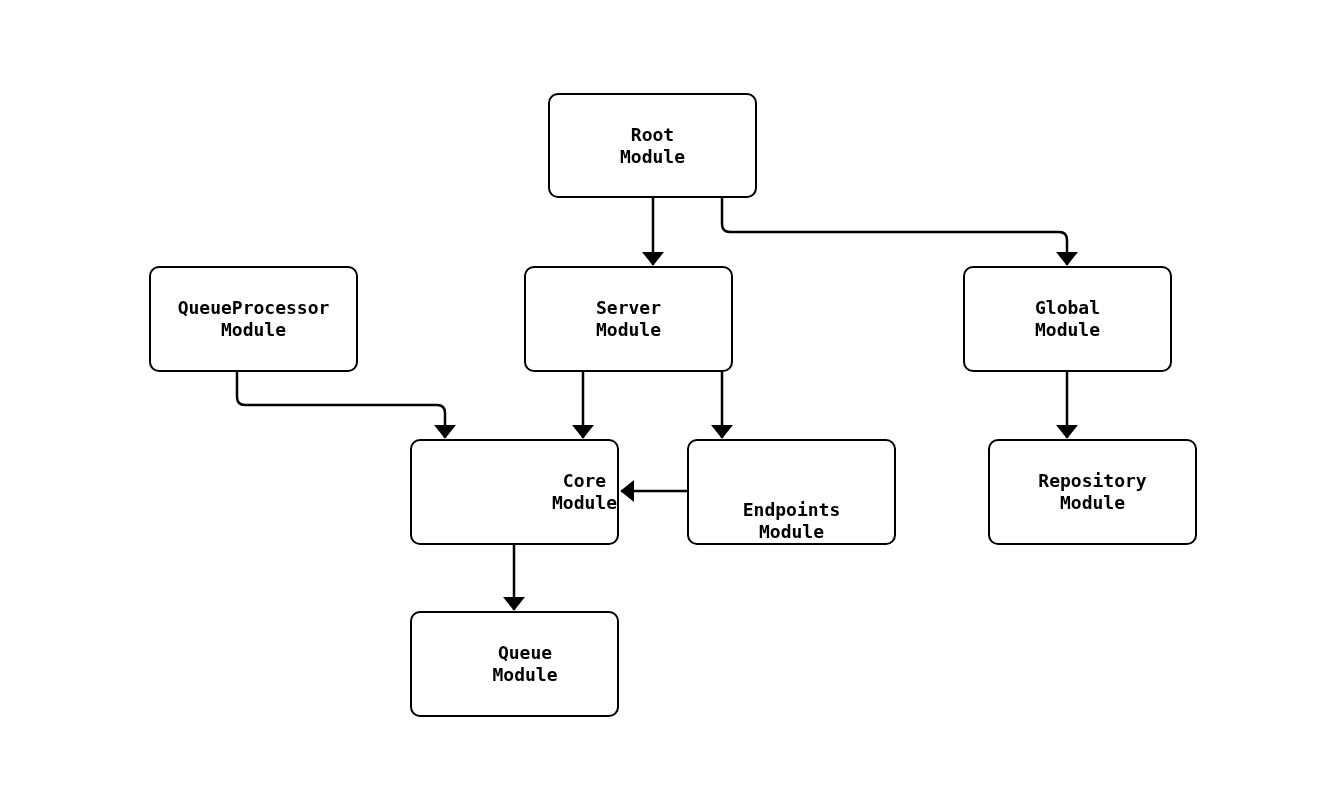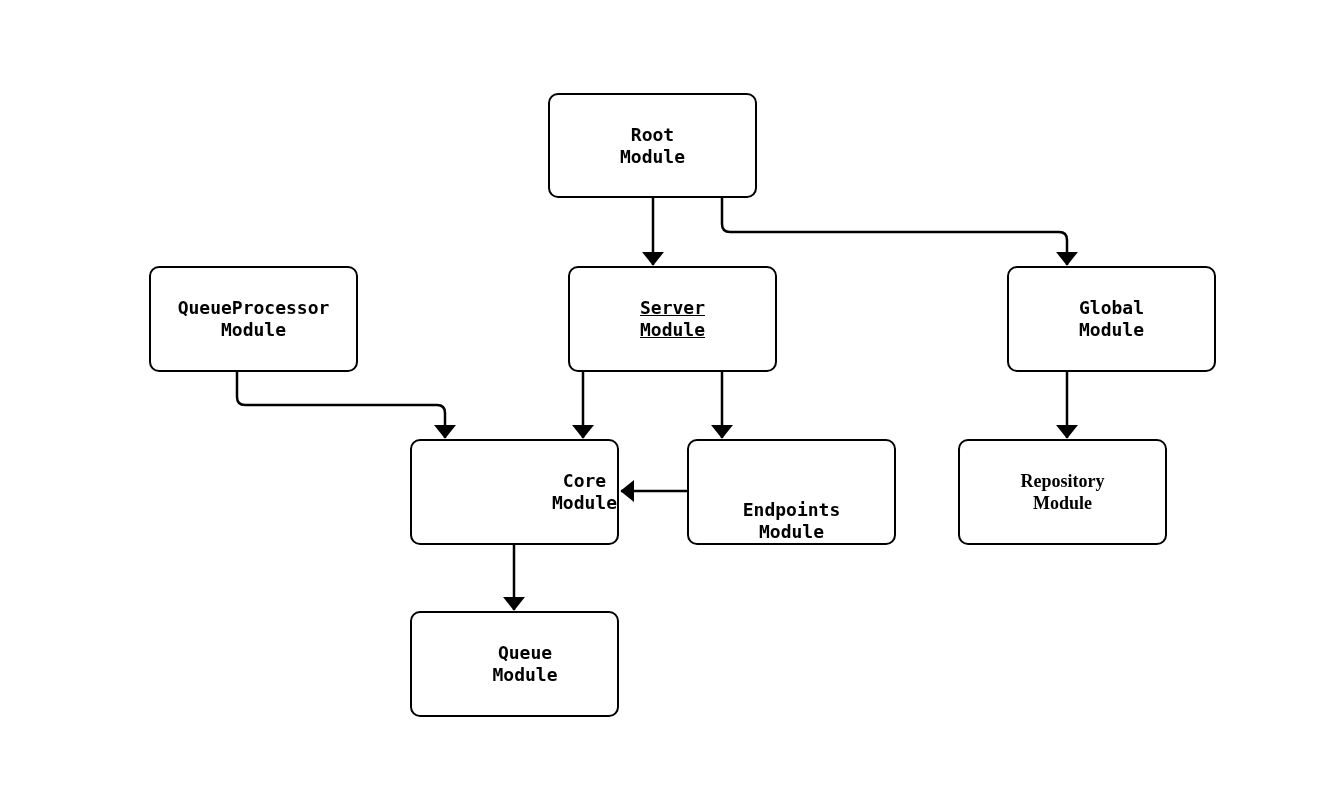--- a/index.html
+++ b/index.html
@@ -41,25 +41,25 @@
     text-align: center;
     font-size: 18px;
     line-height: 22px;
     font-weight: bold;
     color: #000000;
     white-space: pre-line;
   }
   
   .node-root         { left: 548px;  top: 93px;  height: 105px; }
   .node-queue-processor { left: 149px; top: 266px; }
-  .node-server       { left: 568px;  top: 266px; text-decoration: underline; }
-  .node-global       { left: 963px;  top: 266px; margin-left: 44px; }
+  .node-server       { left: 524px;  top: 266px; }
+  .node-global       { left: 963px;  top: 266px; }
   .node-core         { left: 410px;  top: 439px; justify-content: flex-end; }
   .node-endpoints    { left: 687px;  top: 439px; align-items: flex-end; }
-  .node-repository   { left: 958px;  top: 439px; font-family: Liberation Serif, serif; }
+  .node-repository   { left: 988px;  top: 439px; }
   .node-queue        { left: 410px;  top: 611px; padding-left: 21px; }
 </style>
 </head>
 <body>
 
 <div class="canvas">
 
   <svg class="edges-layer" viewBox="0 0 1337 809" xmlns="http://www.w3.org/2000/svg" aria-hidden="true">
     <defs>
       <marker id="arrowhead" viewBox="0 0 10 16" refX="9.5" refY="8" markerWidth="14" markerHeight="22.4" markerUnits="userSpaceOnUse" orient="auto">

